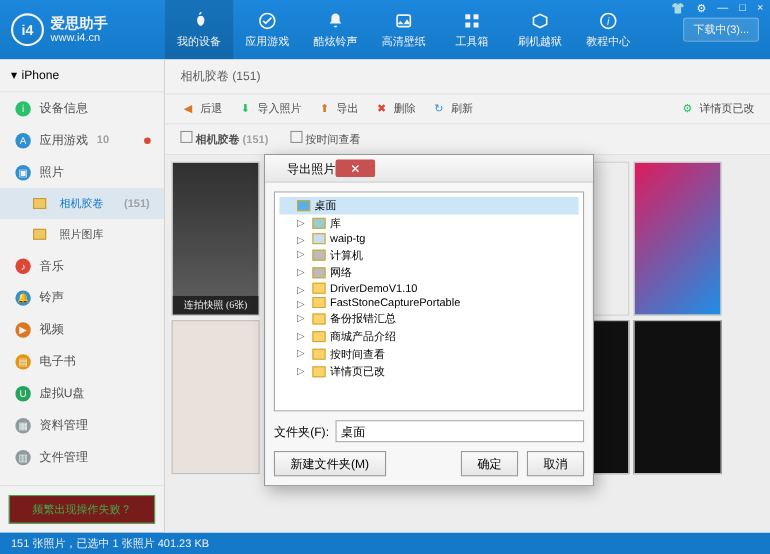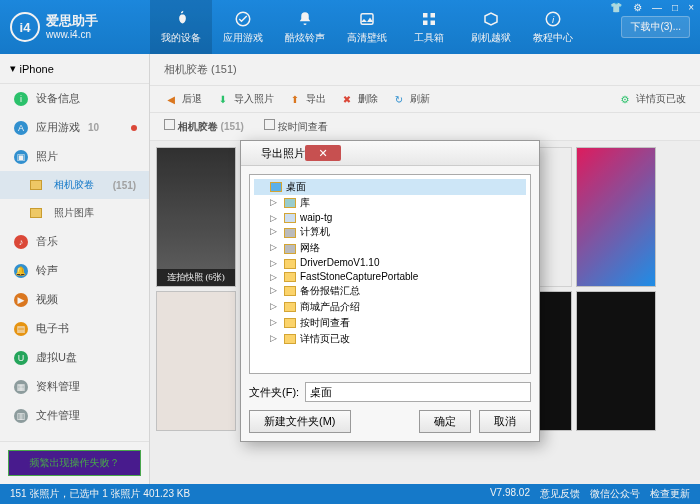--- a/index.html
+++ b/index.html
@@ -26,21 +26,21 @@
 .sidebar { width: 150px; background: #fff; border-right: 1px solid #e0e0e0; display: flex; flex-direction: column; }
 .device-header { padding: 8px 10px; border-bottom: 1px solid #eee; font-size: 11px; display: flex; align-items: center; gap: 4px; cursor: pointer; }
 .side-items { flex: 1; overflow-y: auto; }
 .side-item { padding: 7px 10px 7px 14px; font-size: 11px; display: flex; align-items: center; gap: 8px; cursor: pointer; color: #555; position: relative; }
 .side-item.active { background: #e8f3fb; color: #1780d4; }
 .side-sub { padding-left: 30px; font-size: 10px; }
 .side-icon { width: 14px; height: 14px; border-radius: 50%; display: flex; align-items: center; justify-content: center; font-size: 9px; color: #fff; flex-shrink: 0; }
 .badge-red { position: absolute; right: 12px; width: 6px; height: 6px; background: #e74c3c; border-radius: 50%; }
 .side-count { color: #aaa; font-size: 10px; font-weight: bold; }
 .sidebar-footer { padding: 8px; border-top: 1px solid #eee; }
-.faq-btn { width: 100%; border: 1px solid #4caf50; color: #4caf50; background: #4c1d95; padding: 5px; font-size: 10px; cursor: pointer; }
+.faq-btn { width: 100%; border: 1px solid #4caf50; color: #4caf50; background: #7f1d1d; padding: 5px; font-size: 10px; cursor: pointer; }
 
 .content { flex: 1; background: #fff; display: flex; flex-direction: column; }
 .breadcrumb { padding: 8px 14px; font-size: 11px; color: #666; border-bottom: 1px solid #eee; }
 .toolbar { padding: 6px 14px; display: flex; align-items: center; gap: 14px; font-size: 10px; color: #555; border-bottom: 1px solid #eee; }
 .tool-btn { display: flex; align-items: center; gap: 4px; cursor: pointer; }
 .tool-icon { width: 14px; height: 14px; display: flex; align-items: center; justify-content: center; }
 .filter-row { padding: 6px 14px; display: flex; align-items: center; gap: 20px; font-size: 10px; color: #555; border-bottom: 1px solid #eee; }
 .checkbox { width: 11px; height: 11px; border: 1px solid #999; display: inline-block; }
 
 .thumbs { flex: 1; padding: 6px; display: flex; flex-wrap: wrap; gap: 4px; align-content: flex-start; overflow: hidden; background: #fafafa; }
@@ -290,26 +290,20 @@
         </div>
       <div class="thumb">
           <div class="thumb-img" style="background:#111"></div>
         </div>
     </div>
   </div>
 </div>
 
 <div class="statusbar">
   <span>151 张照片，已选中 1 张照片 401.23 KB</span>
-  <div class="status-right">
-    <span>V7.98.02</span>
-    <span>意见反馈</span>
-    <span>微信公众号</span>
-    <span>检查更新</span>
-  </div>
 </div>
 
 <div class="dialog-overlay">
   <div class="dialog">
     <div class="dialog-title">
       <span>导出照片</span>
       <span class="dialog-close">✕</span>
     </div>
     <div class="dialog-body">
       <div class="tree">

